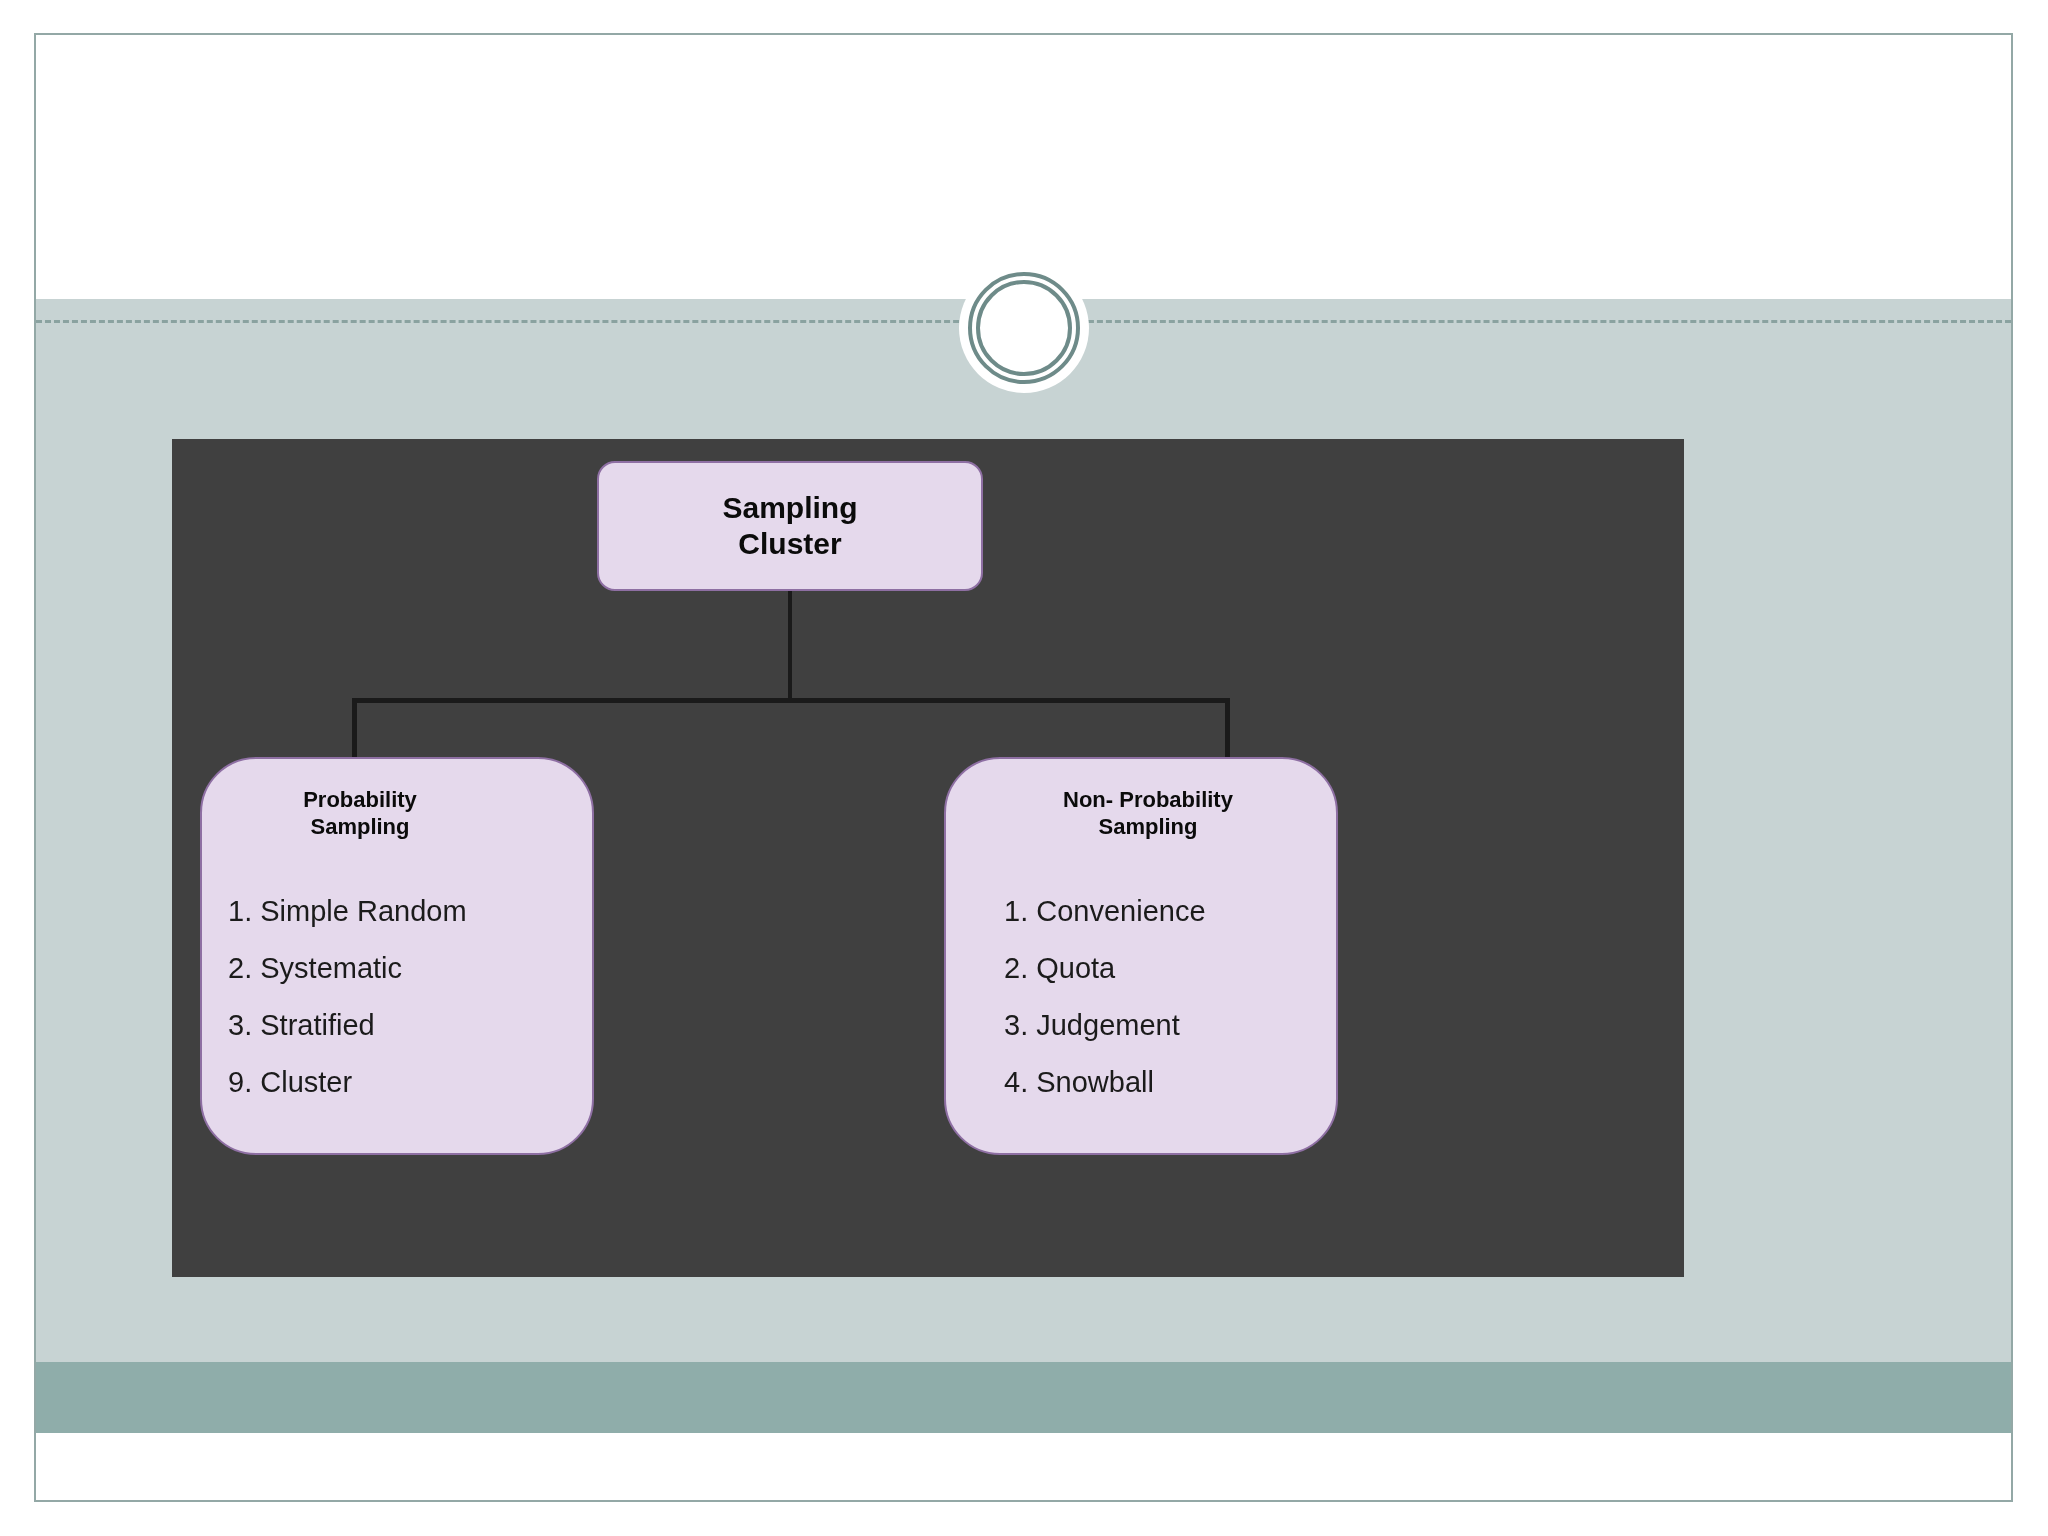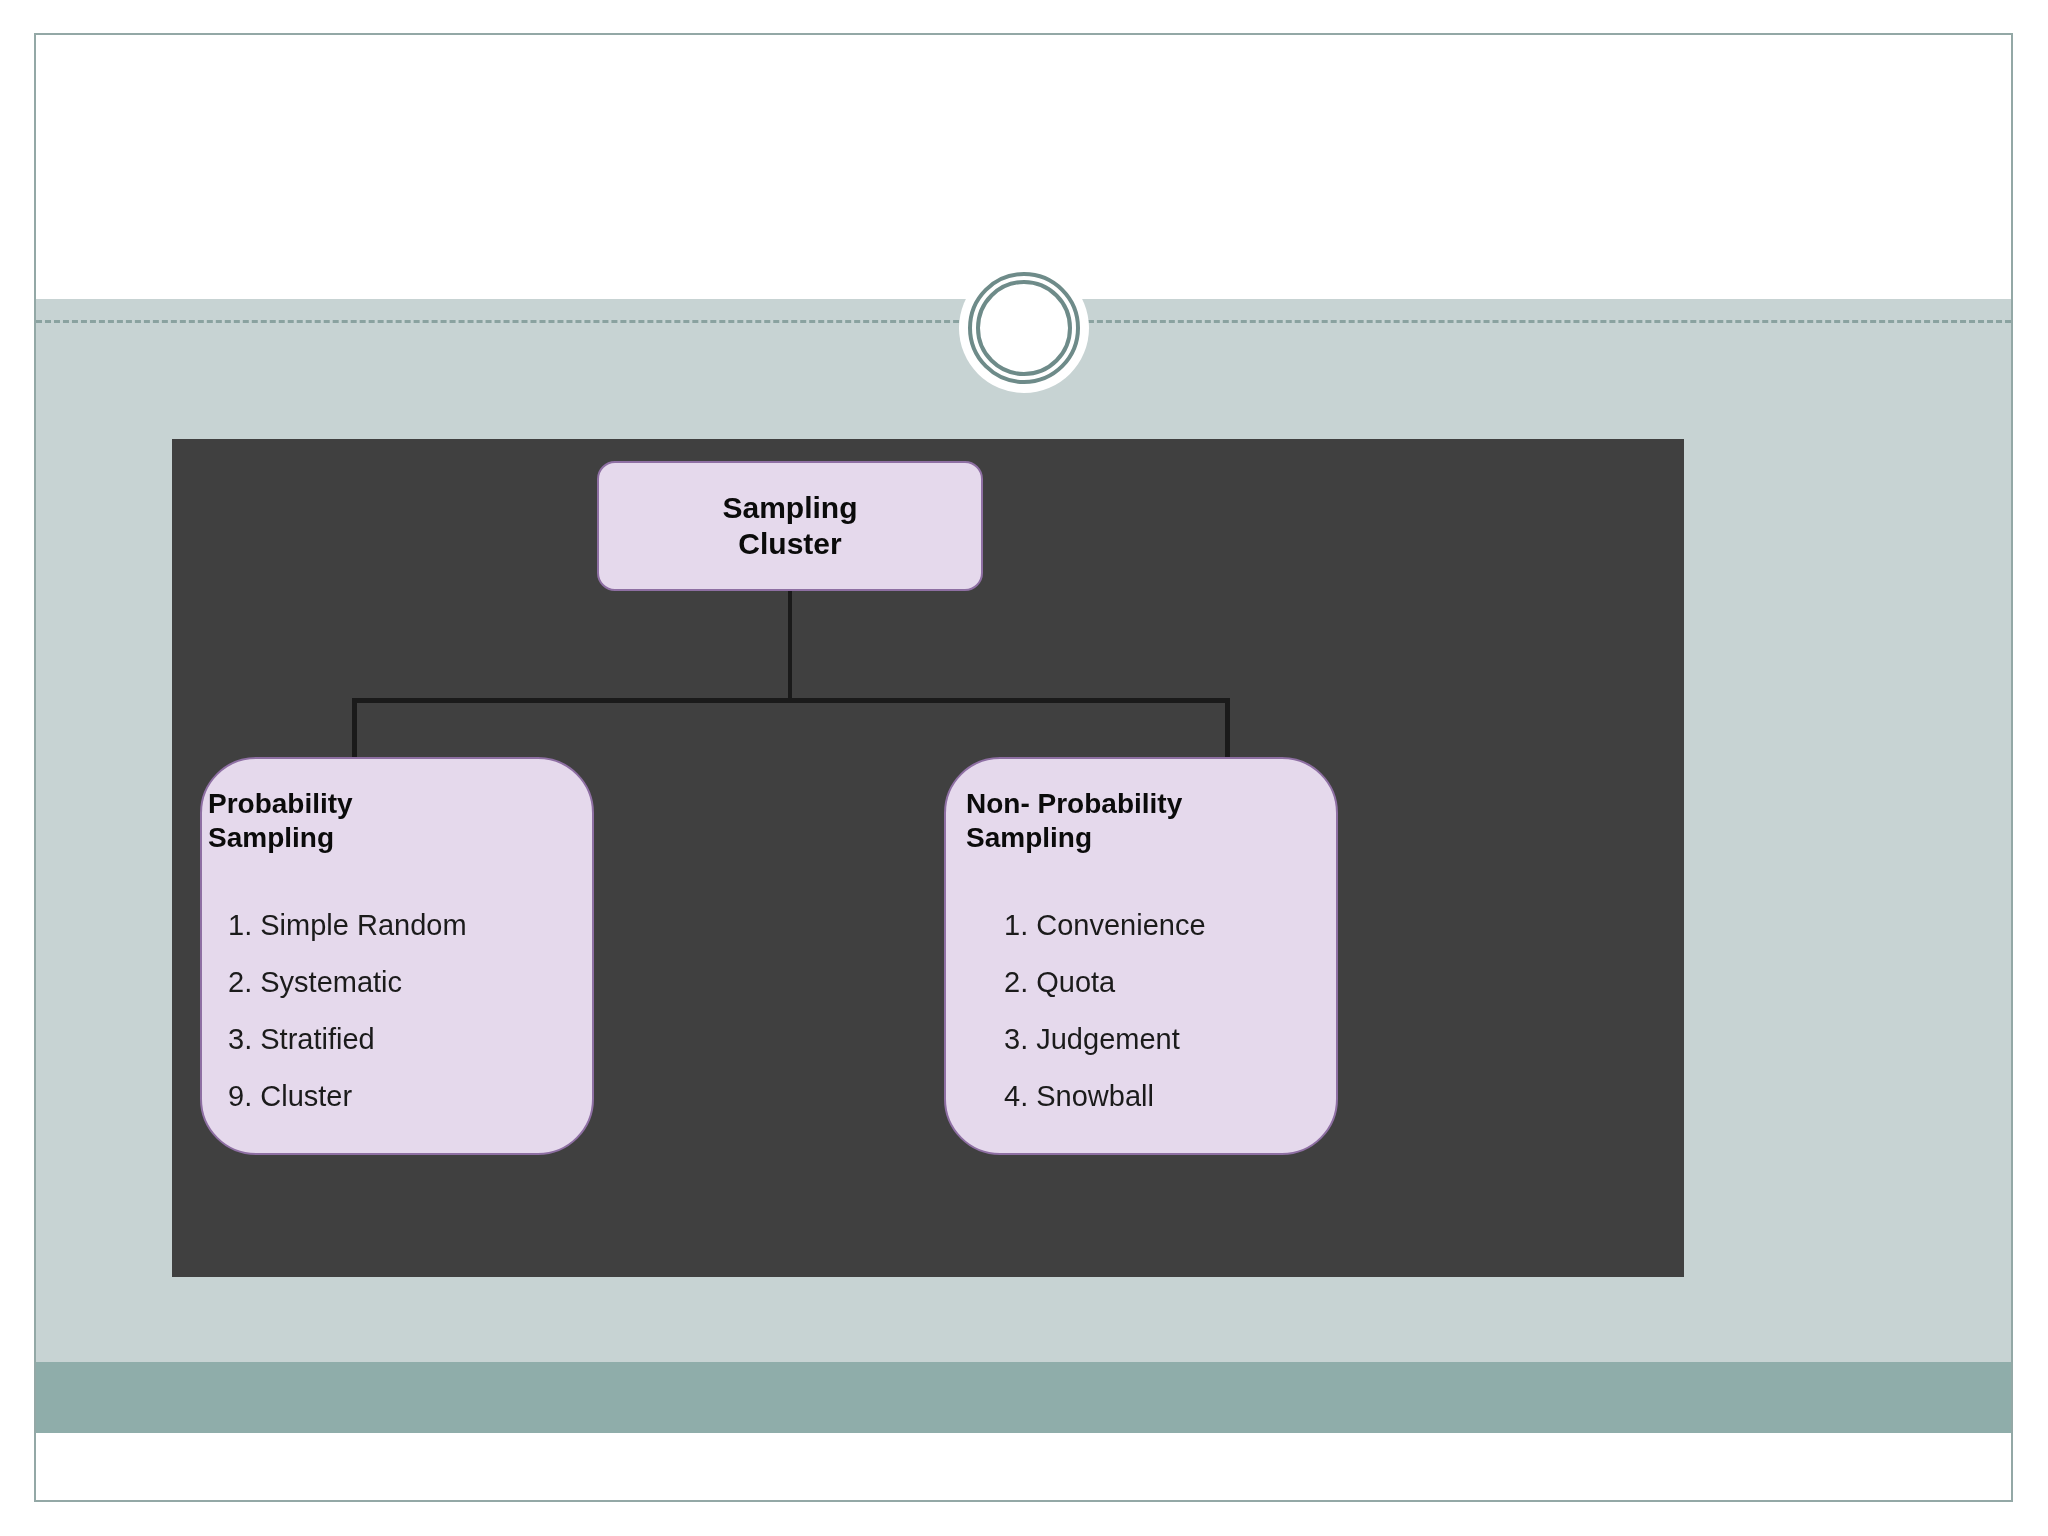--- a/index.html
+++ b/index.html
@@ -161,23 +161,24 @@
   .node-branch {
     width: 394px;
     height: 398px;
     border-radius: 56px;
     padding: 28px 0 0 0;
   }
   .node-left  { left: 28px;  top: 318px; }
   .node-right { left: 772px; top: 318px; }
 
   .node-branch .node-title {
-    font-size: 28px;
+    font-size: 22px;
     font-weight: bold;
     color: #0b0b0b;
+    text-align: center;
     line-height: 1.22;
     padding: 0 26px;
   }
   .node-left .node-title  { padding-left: 6px; padding-right: 80px; }
   .node-right .node-title { padding-left: 20px; padding-right: 6px; }
 
   .node-list {
     list-style: none;
     margin: 56px 0 0 0;
     padding: 0 16px 0 26px;

